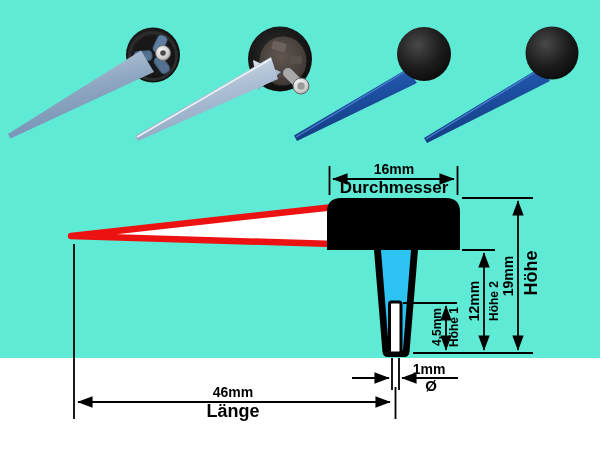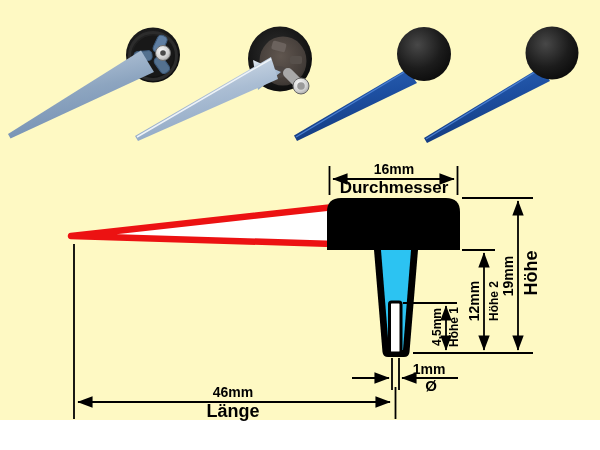--- a/index.html
+++ b/index.html
@@ -1,17 +1,17 @@
 <!DOCTYPE html>
 <html><head>
 <meta charset="utf-8">
 <style>
   html,body{margin:0;padding:0;background:#fff;}
   body{width:600px;height:450px;overflow:hidden;font-family:"Liberation Sans",sans-serif;}
-  #stage{position:relative;width:600px;height:420px;background:#fef9c3;}
+  #stage{position:relative;width:600px;height:358px;background:#5eead4;}
   svg{display:block;}
   .dimtxt{font-family:"Liberation Sans",sans-serif;font-weight:600;fill:#000;}
 </style>
 </head>
 <body>
 
 <div id="stage">
 <svg width="600" height="450" viewBox="0 0 600 450">
   <defs>
     <marker id="ah" viewBox="0 0 10 10" refX="9" refY="5" markerWidth="9" markerHeight="9" orient="auto-start-reverse">

